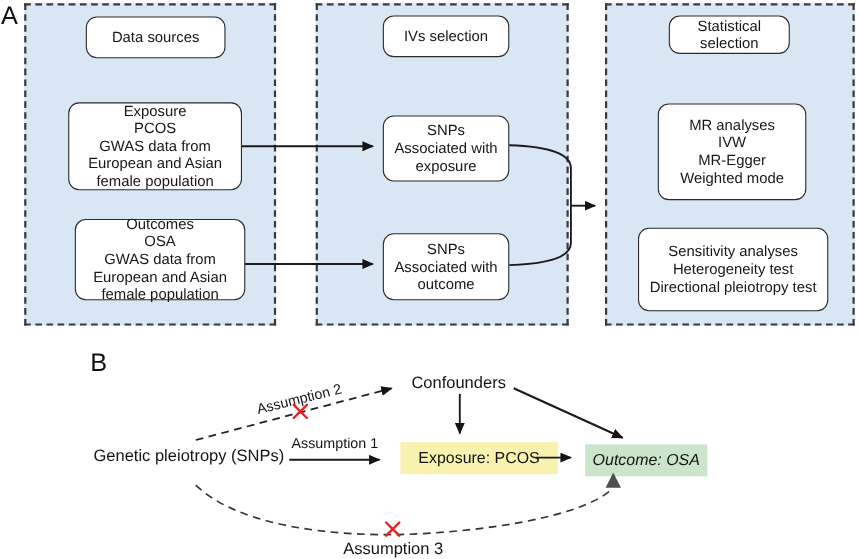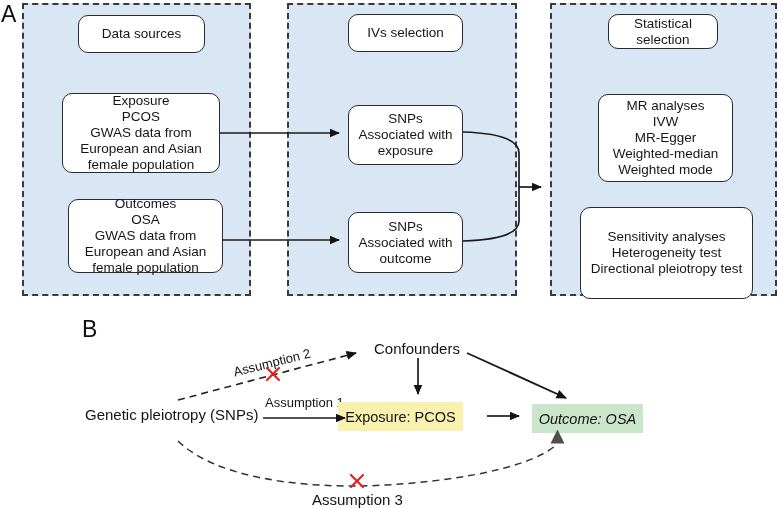--- a/index.html
+++ b/index.html
@@ -80,36 +80,35 @@
     </div>
 
   <div class="wbox" style="left:608px;top:14px;width:110px;height:35px">
       <div>Statistical</div>
       <div>selection</div>
     </div>
   <div class="wbox" style="left:598px;top:94px;width:135px;height:88px">
       <div>MR analyses</div>
       <div>IVW</div>
       <div>MR-Egger</div>
-      <div>Weighted-median</div>
       <div>Weighted mode</div>
     </div>
-  <div class="wbox" style="left:580px;top:207px;width:173px;height:92px">
+  <div class="wbox" style="left:580px;top:207px;width:173px;height:76px">
       <div>Sensitivity analyses</div>
       <div>Heterogeneity test</div>
       <div>Directional pleiotropy test</div>
     </div>
 
   <span class="btext" style="left:85px;top:406px">Genetic pleiotropy (SNPs)</span>
   <span class="btext" style="left:374px;top:340px">Confounders</span>
   <span class="btext small" style="left:265px;top:395px">Assumption 1</span>
   <span class="btext small rot" style="left:224px;top:355px;width:96px">Assumption 2</span>
   <span class="btext" style="left:312px;top:491px">Assumption 3</span>
 
-  <div class="hl exposure" style="left:338px;top:402px;width:125px;height:29px">Exposure: PCOS</div>
+  <div class="hl exposure" style="left:364px;top:402px;width:143px;height:29px">Exposure: PCOS</div>
   <div class="hl outcome" style="left:532px;top:404px;width:111px;height:29px">Outcome: OSA</div>
 
   <svg class="overlay" width="781" height="508" viewBox="0 0 781 508">
     <defs>
       <marker id="ah" markerUnits="userSpaceOnUse" markerWidth="11" markerHeight="10" refX="9.5" refY="4.5" orient="auto-start-reverse">
         <path d="M0,0 L10.5,4.5 L0,9 z" fill="#141414"></path>
       </marker>
     </defs>
 
     <path d="M220,133 H339" stroke="var(--line)" stroke-width="1.7" fill="none" marker-end="url(#ah)"></path>

